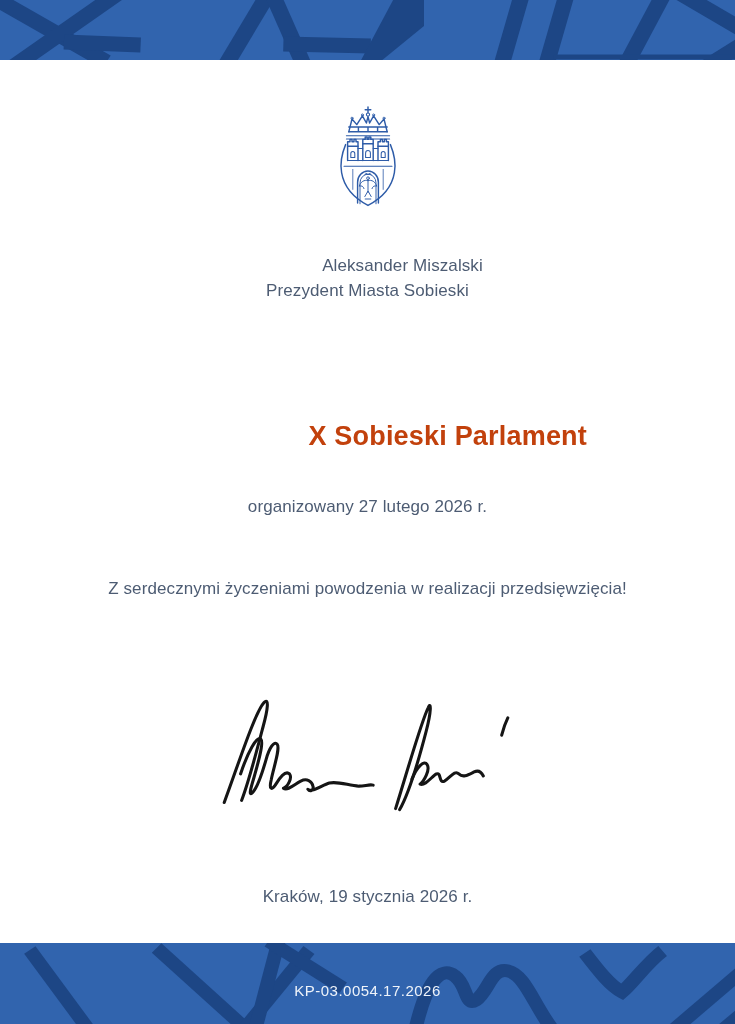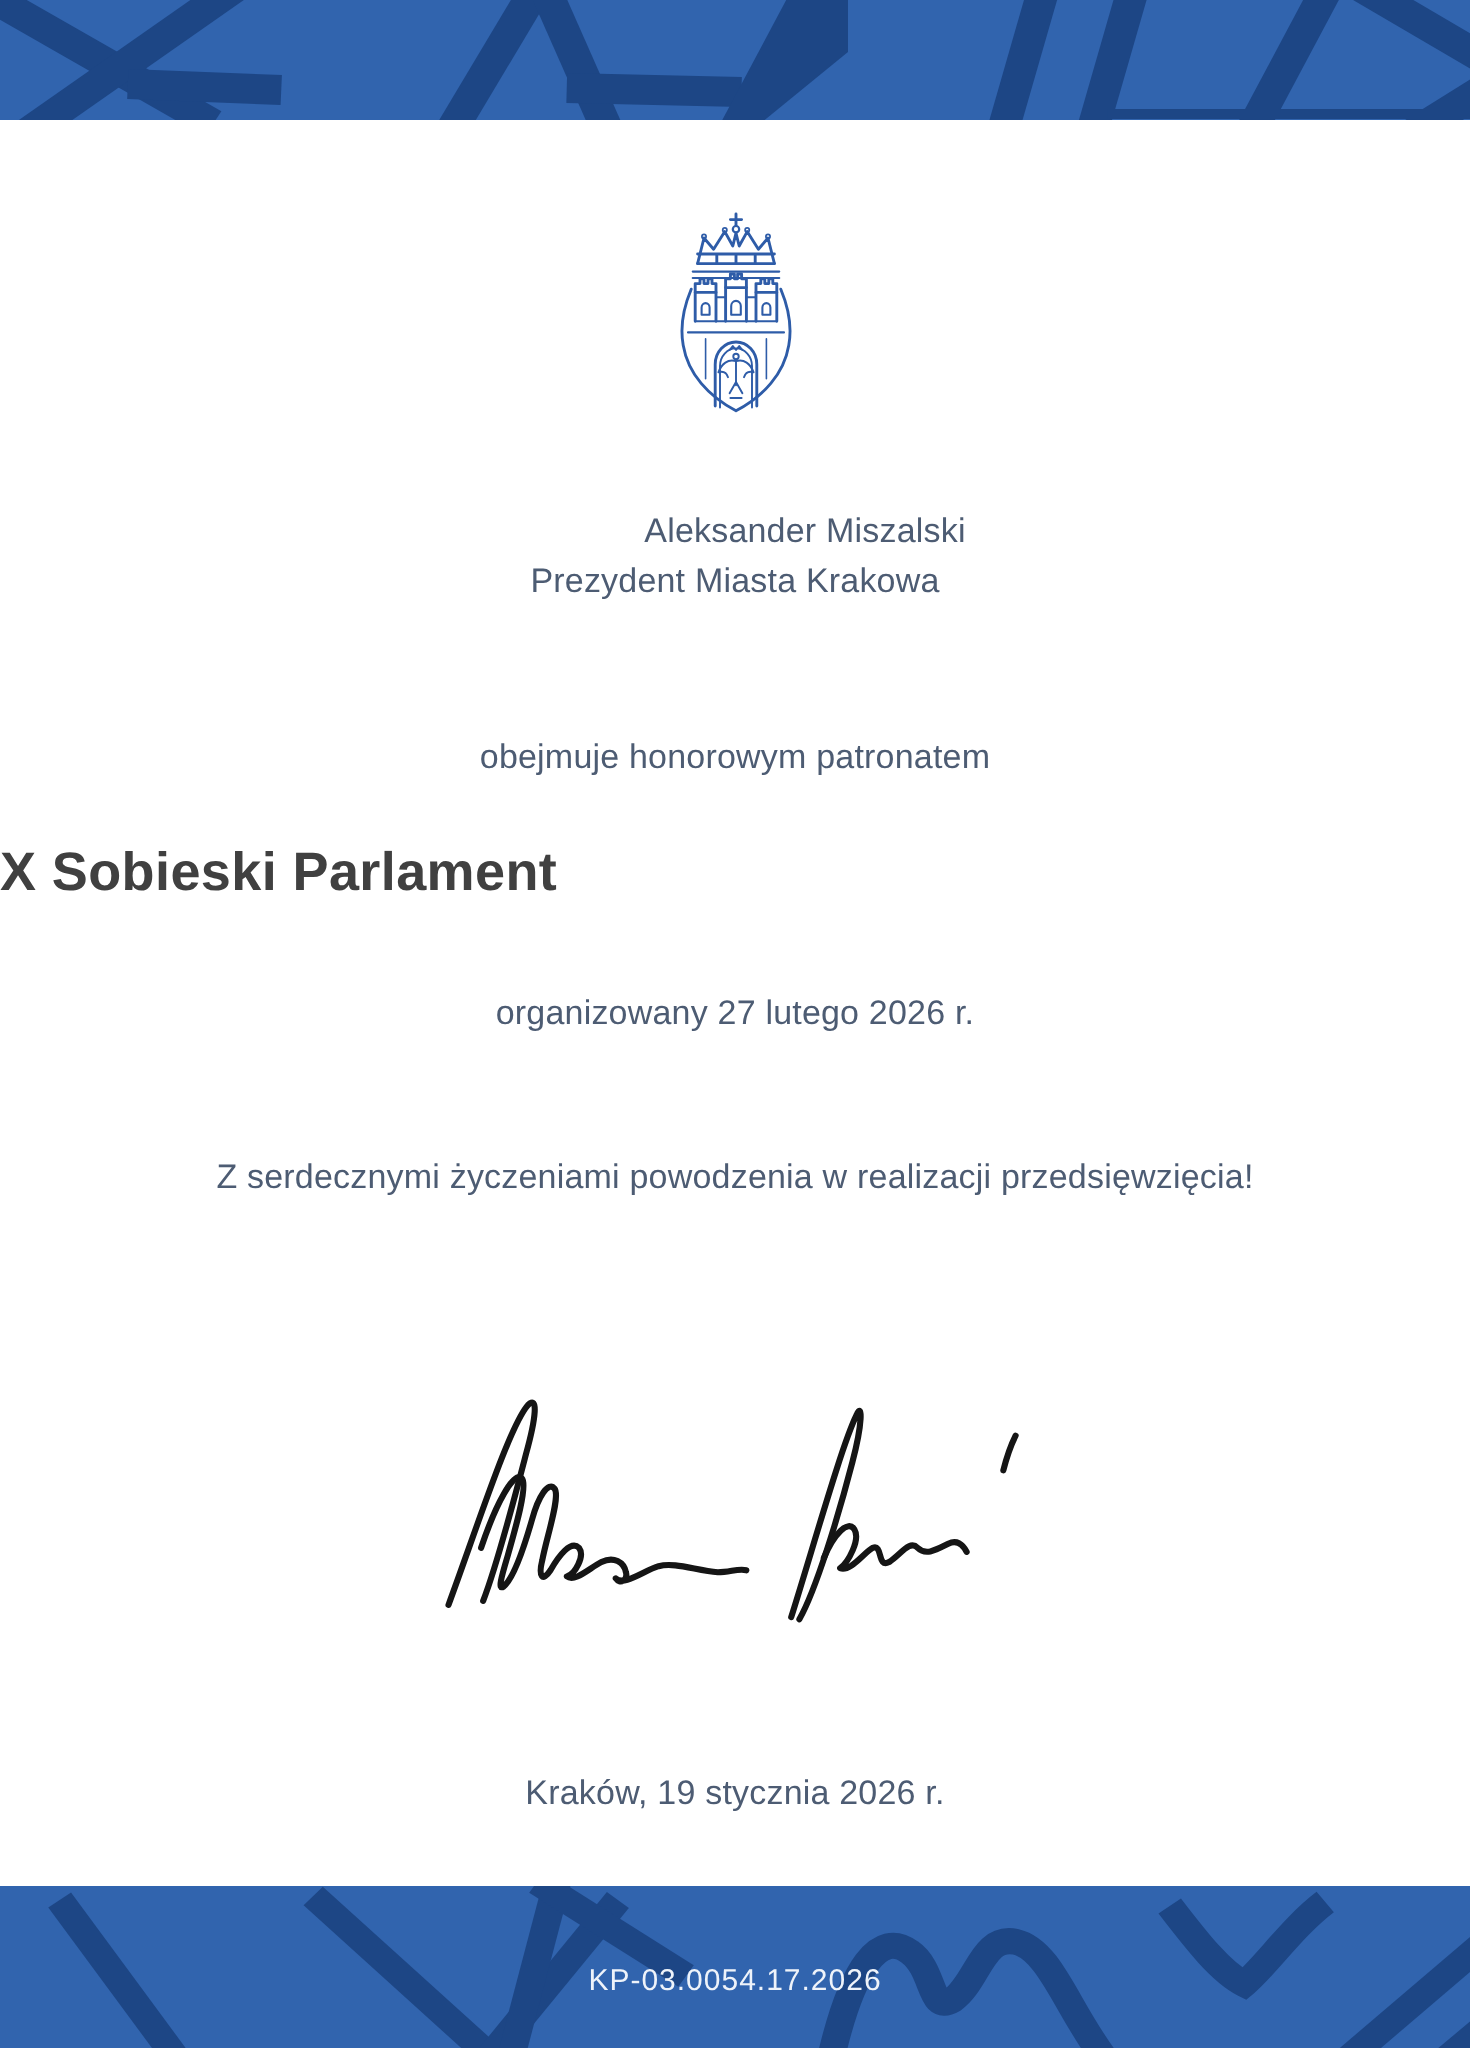--- a/index.html
+++ b/index.html
@@ -15,22 +15,22 @@
   .band-bottom{top:943px;height:81px;}
   .crest{position:absolute;left:50%;transform:translateX(-50%);top:106px;width:80px;height:106px;}
   .line{
     position:absolute;left:0;width:735px;text-align:center;
     color:#4d5c73;font-size:17px;line-height:25px;letter-spacing:.1px;
   }
   .name-line{top:253px;padding-left:35px;}
   .role-line{top:278px;}
   .patronage-line{top:366px;}
   .event-title{
-    position:absolute;left:0;width:587px;top:419px;margin:0;text-align:left;
-    color:#404040;font-size:27px;line-height:34px;font-weight:bold;letter-spacing:.2px;
+    position:absolute;left:0;width:587px;top:419px;margin:0;text-align:right;
+    color:#c2410c;font-size:27px;line-height:34px;font-weight:bold;letter-spacing:.2px;
   }
   .organized-line{top:494px;}
   .wishes-line{top:576px;}
   .place-date-line{top:884px;}
   .signature{position:absolute;left:212px;top:694px;width:306px;height:118px;}
   .ref{
     position:absolute;left:0;top:38px;width:735px;text-align:center;
     color:#eef3fa;font-size:15px;letter-spacing:.5px;line-height:20px;
   }
 </style>
@@ -105,22 +105,21 @@
         <circle cx="50" cy="90" r="1.7"></circle>
         <path d="M50,93 C45,91.5 41,94.5 39,100 C42,99 44,100 45,103"></path>
         <path d="M50,93 C55,91.5 59,94.5 61,100 C58,99 56,100 55,103"></path>
         <path d="M50,93 V108"></path>
         <path d="M46,113 L50,106 L54,113 M46.5,116 H53.5"></path>
       </g>
     </g>
   </svg>
 
   <div class="line name-line">Aleksander Miszalski</div>
-  <div class="line role-line">Prezydent Miasta Krakowa</div>
-  <div class="line patronage-line">obejmuje honorowym patronatem</div>
+  <div class="line role-line">Prezydent Miasta Sobieski</div>
   <h1 class="event-title">X Sobieski Parlament</h1>
   <div class="line organized-line">organizowany 27 lutego 2026 r.</div>
   <div class="line wishes-line">Z serdecznymi życzeniami powodzenia w realizacji przedsięwzięcia!</div>
 
   <svg class="signature" viewBox="0 0 300 115">
     <g stroke="#151515" stroke-width="3" fill="none" stroke-linecap="round" stroke-linejoin="round">
       <path d="M12,106 C26,68 42,18 51,8 C56,3 55,14 50,32 C44,55 36,86 29,104"></path>
       <path d="M28,78 C35,57 44,40 48,44 C51,47 45,68 41,82 C38,92 36,99 39,97 C44,93 49,78 53,64 C56,53 61,45 64,49 C67,53 60,73 58,84 C56,92 58,95 62,89 C66,82 72,74 76,78 C79,82 74,91 70,92 C74,95 81,88 87,85 C93,82 98,85 99,90 C100,94 96,96 94,93 C98,97 108,89 115,87 C123,85 133,89 144,90 C150,90 154,88 158,89"></path>
       <path d="M180,112 C191,77 205,27 212,13 C215,6 215,17 210,36 C203,63 192,99 184,113"></path>
       <path d="M196,83 C201,71 208,64 211,69 C214,74 208,85 204,88 C209,90 216,80 220,78 C225,76 222,88 228,85 C234,81 238,74 242,78 C246,82 251,79 257,76 C261,74 264,76 266,80"></path>

